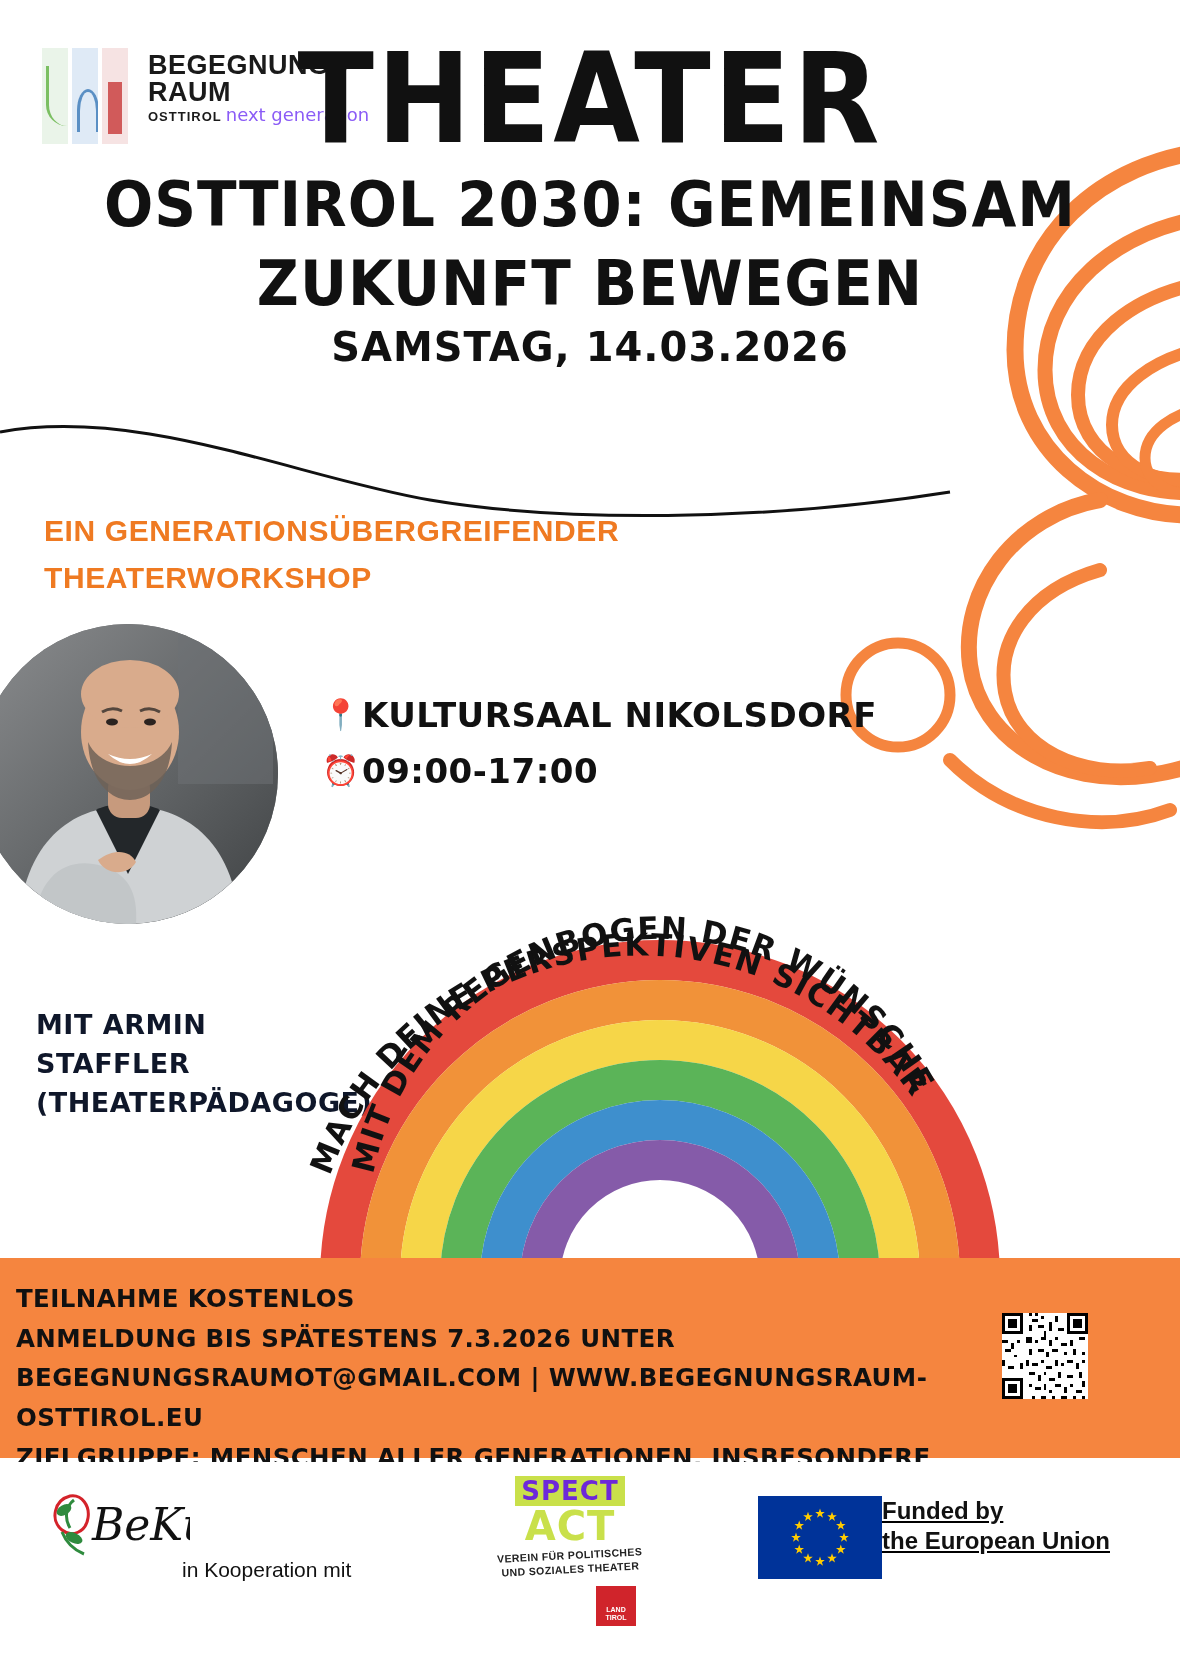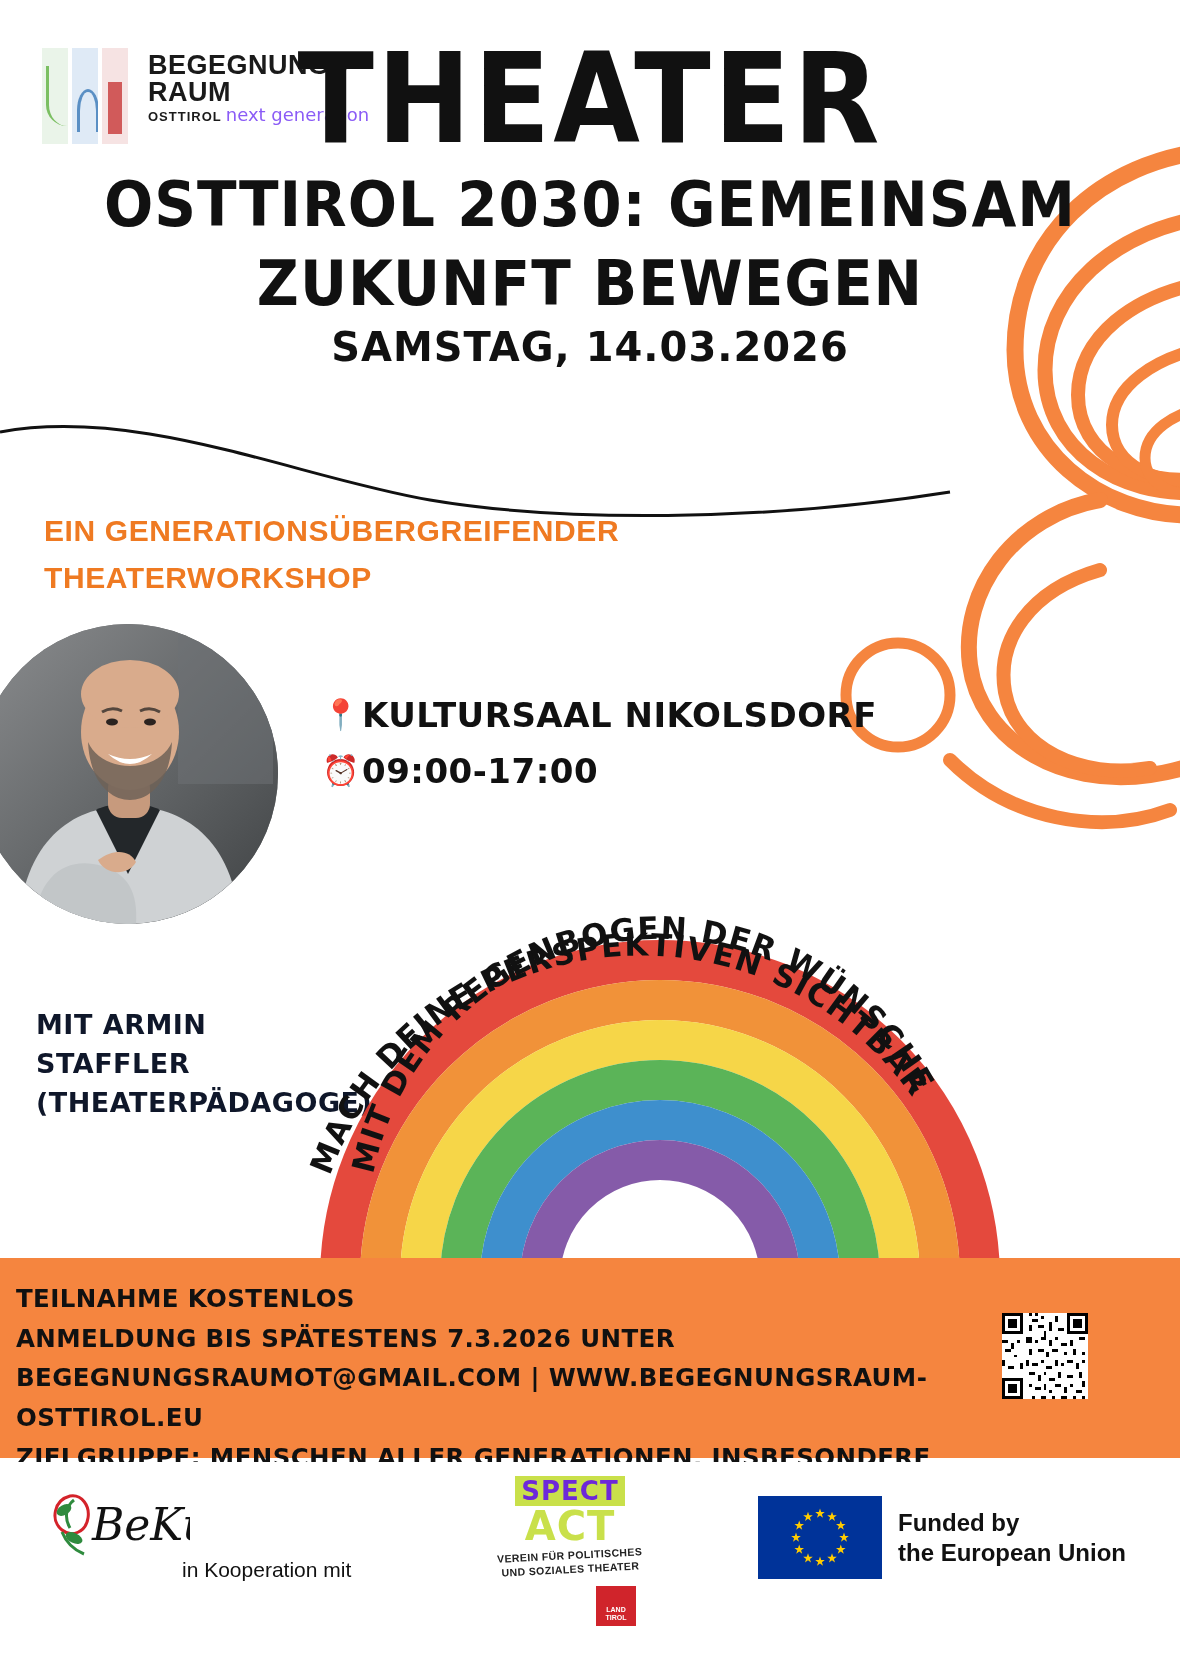--- a/index.html
+++ b/index.html
@@ -340,22 +340,22 @@
     text-align: center;
     line-height: 1.2;
     padding-top: 20px;
     box-sizing: border-box;
   }
   .eu {
     position: absolute;
     left: 758px;
     top: 34px;
     display: flex;
-    align-items: center;
-    gap: 16px;
+    align-items: flex-start;
+    text-decoration: underline;
   }
   .eu-flag {
     width: 124px;
     height: 83px;
     background: #003399;
     position: relative;
   }
   .eu-text {
     font-weight: bold;
     font-size: 24px;

